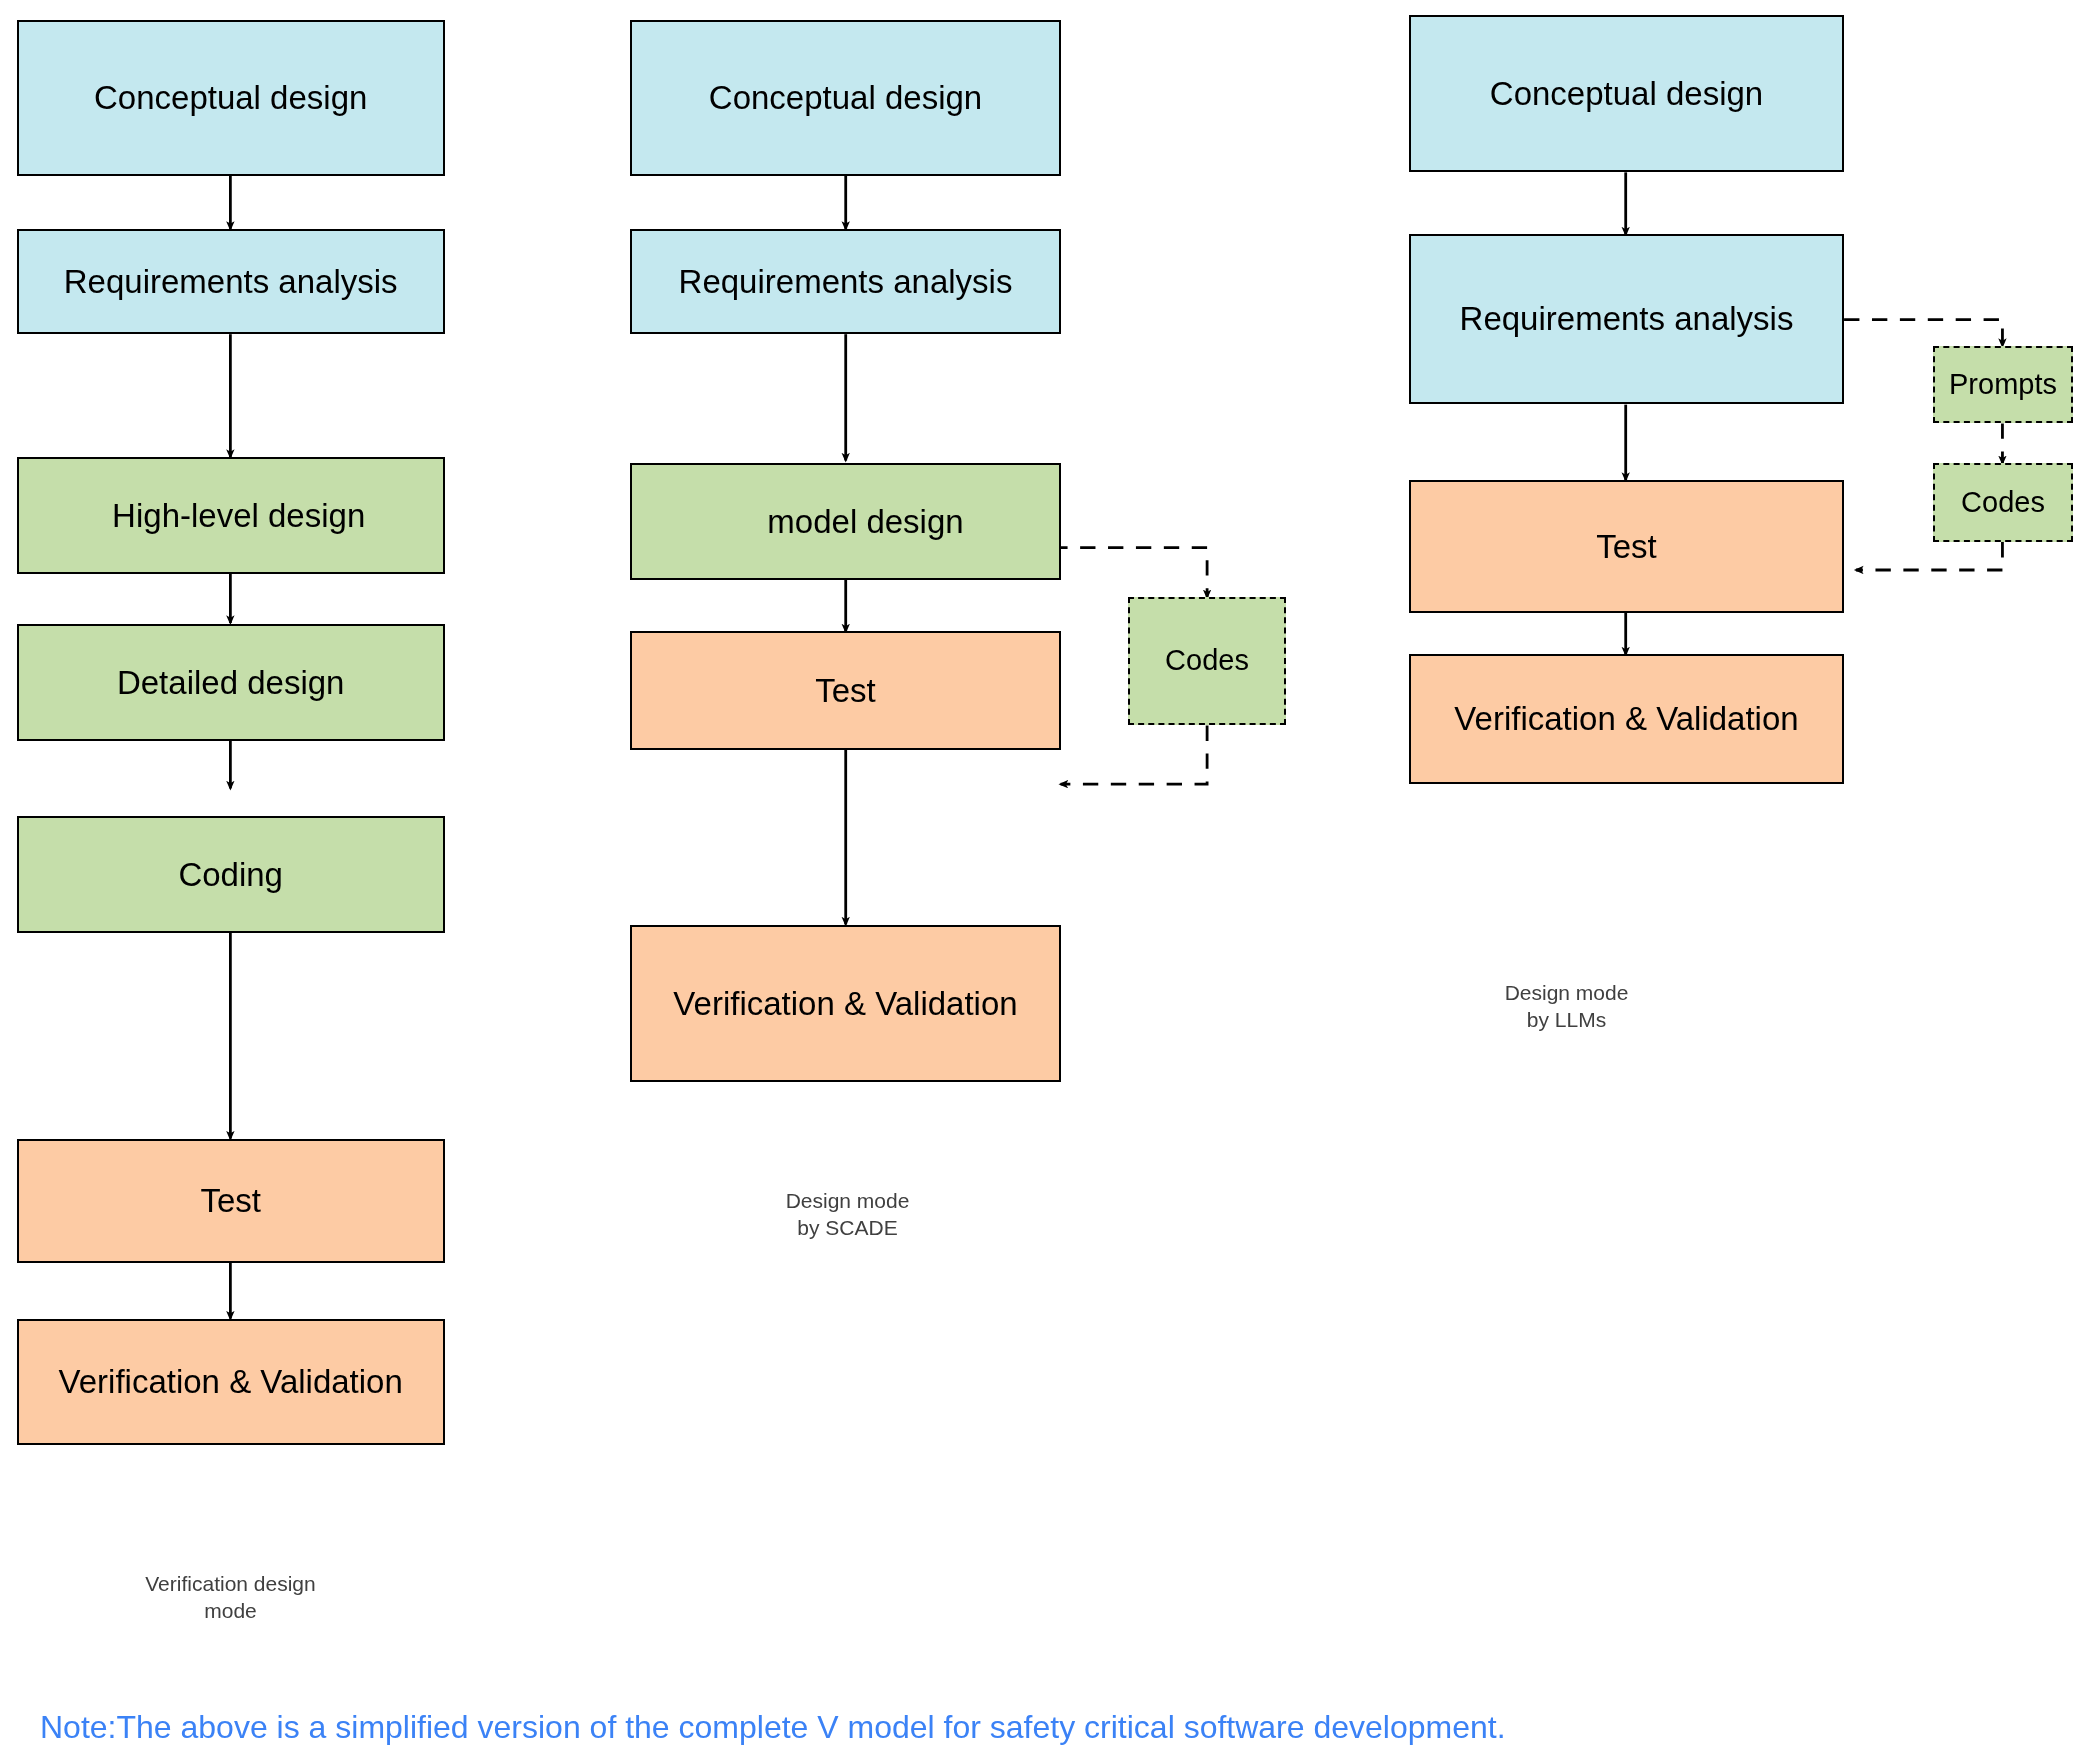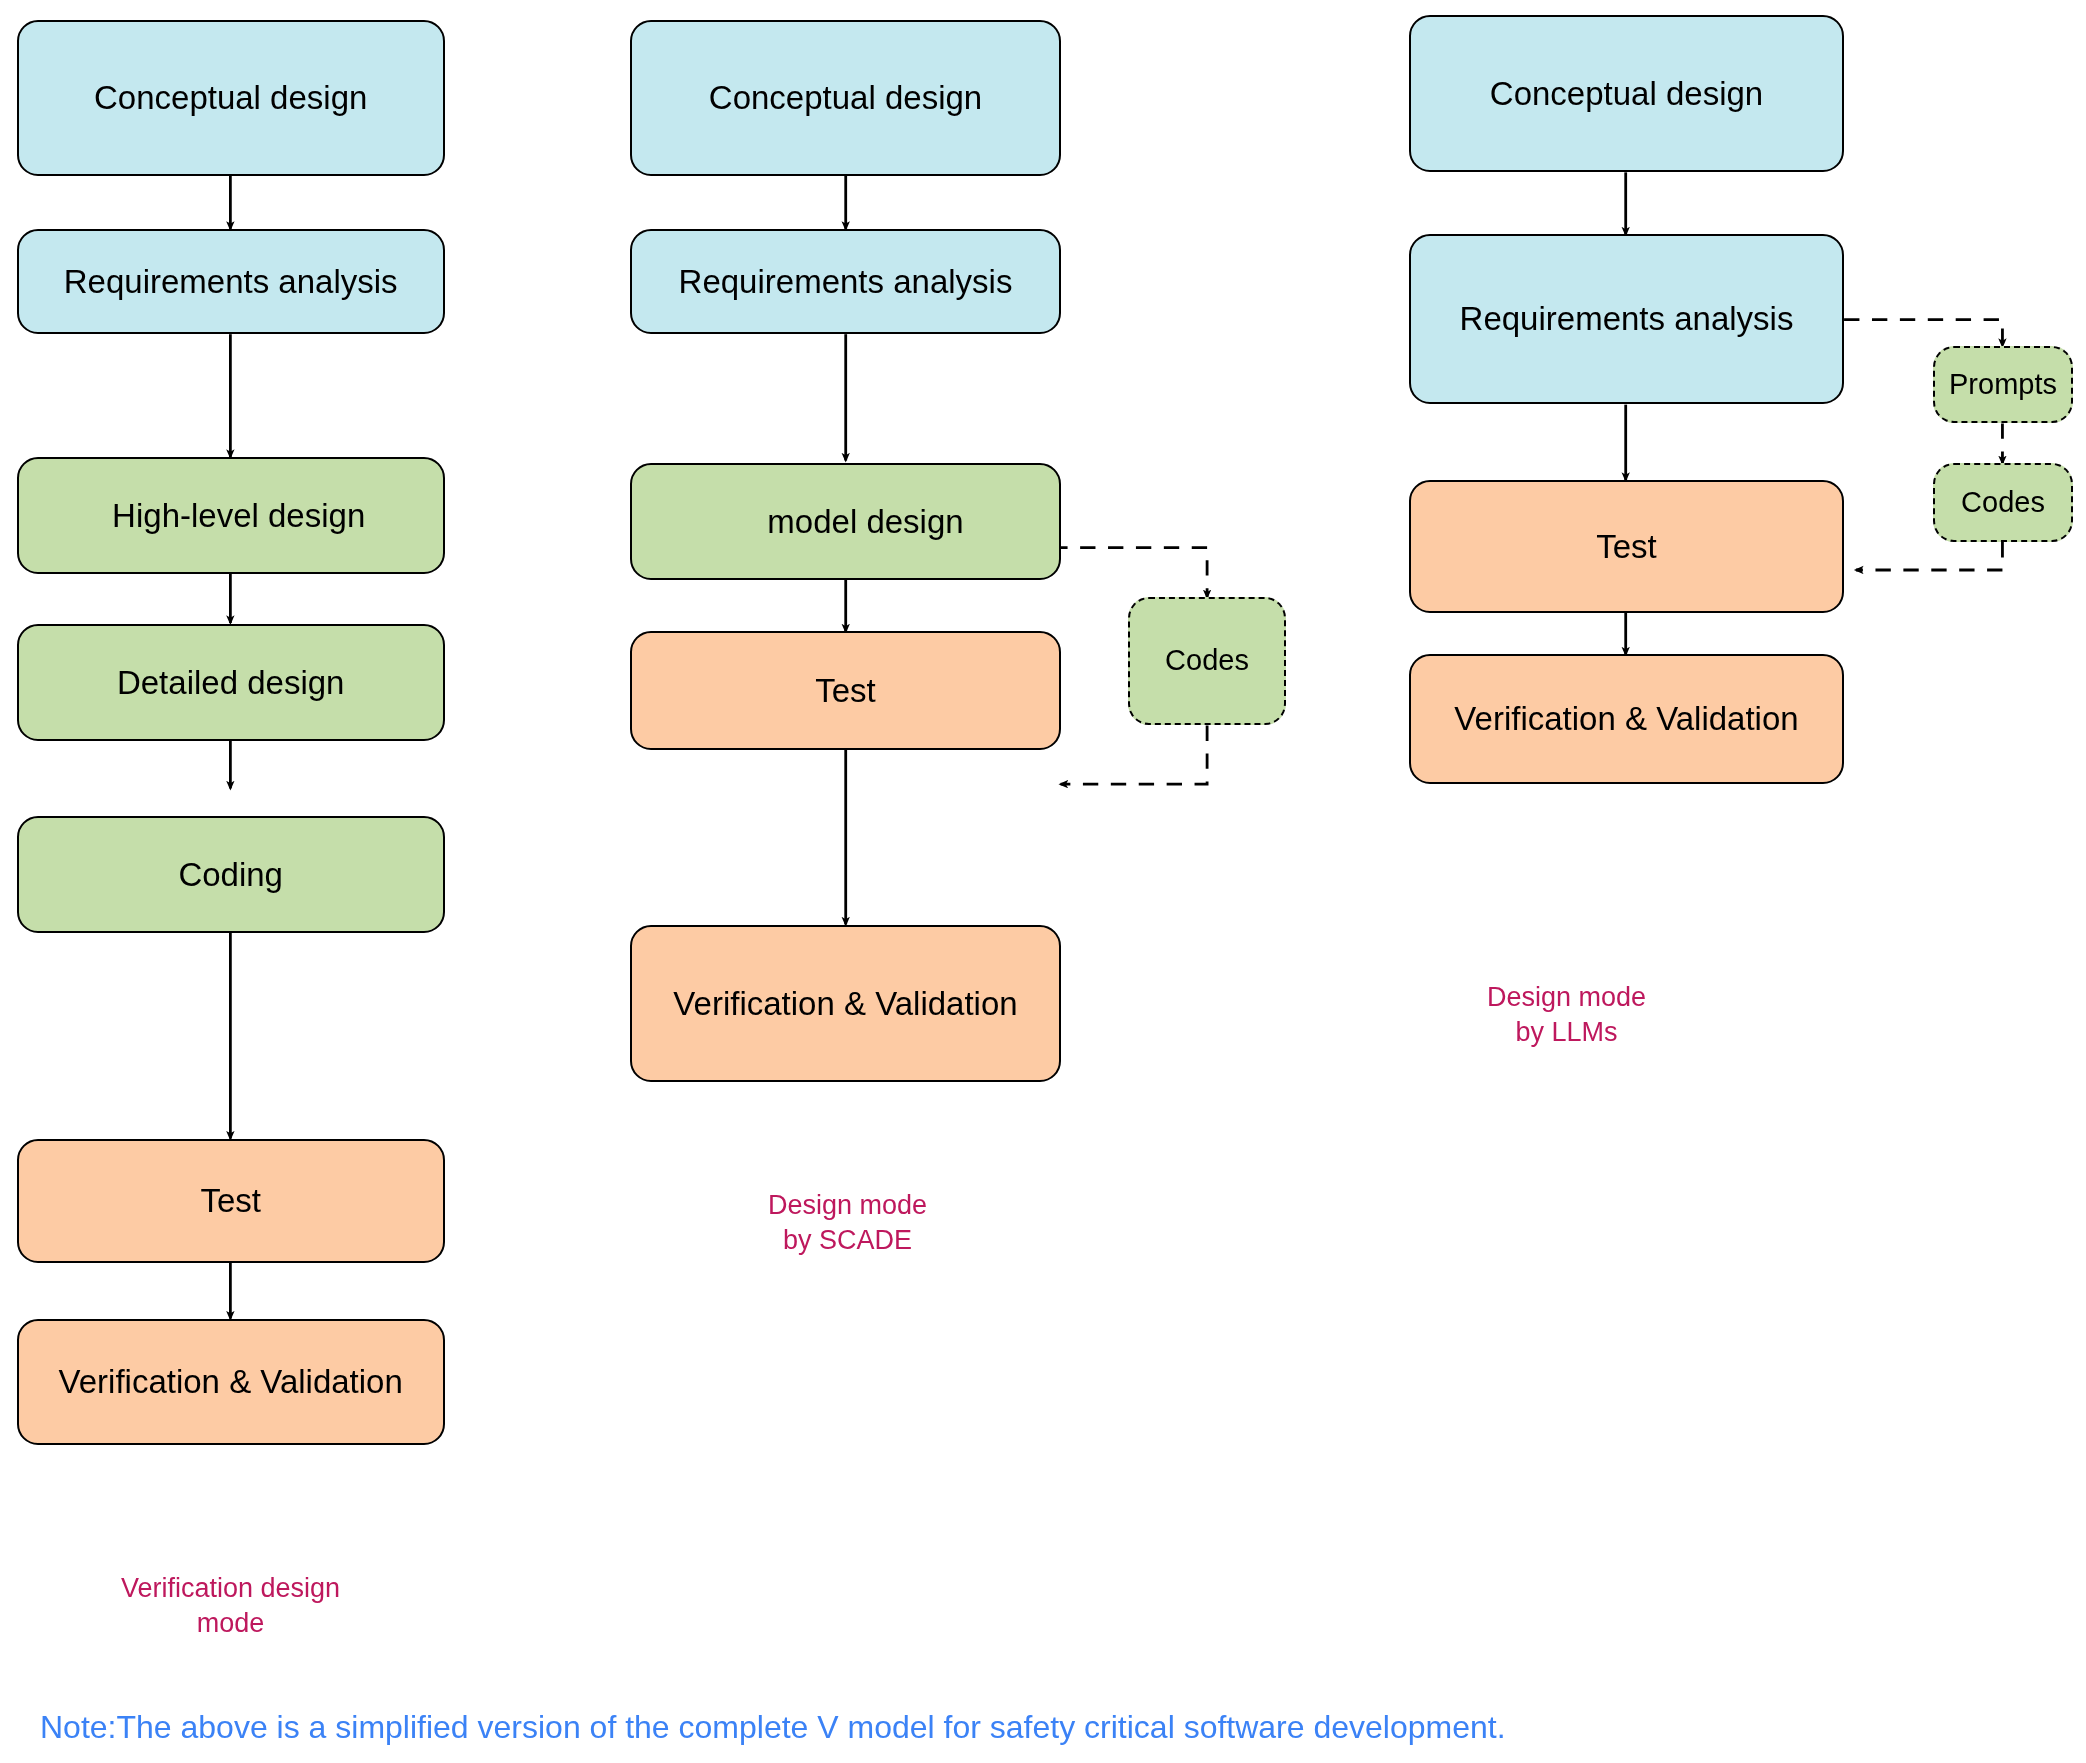--- a/index.html
+++ b/index.html
@@ -21,38 +21,37 @@
     position: absolute;
     box-sizing: border-box;
     display: flex;
     align-items: center;
     justify-content: center;
     text-align: center;
     color: #000000;
     font-size: 33px;
     line-height: 1.15;
     letter-spacing: 0px;
-    border-radius: 21px;
   }
   .node.solid {
     border: 2.8px solid #000000;
   }
   .node.dashed {
     border: 2.8px dashed #000000;
     font-size: 29px;
   }
   .fill-blue   { background: #c4e8ef; }
   .fill-green  { background: #c5deaa; }
   .fill-orange { background: #fdcba4; }
 
   .caption {
     position: absolute;
     text-align: center;
-    color: #be185d;
-    font-size: 27px;
+    color: #404040;
+    font-size: 21px;
     line-height: 1.28;
     white-space: pre-line;
   }
   .note {
     position: absolute;
     color: #3b82f6;
     font-size: 32px;
     white-space: nowrap;
   }
   svg.edges {

